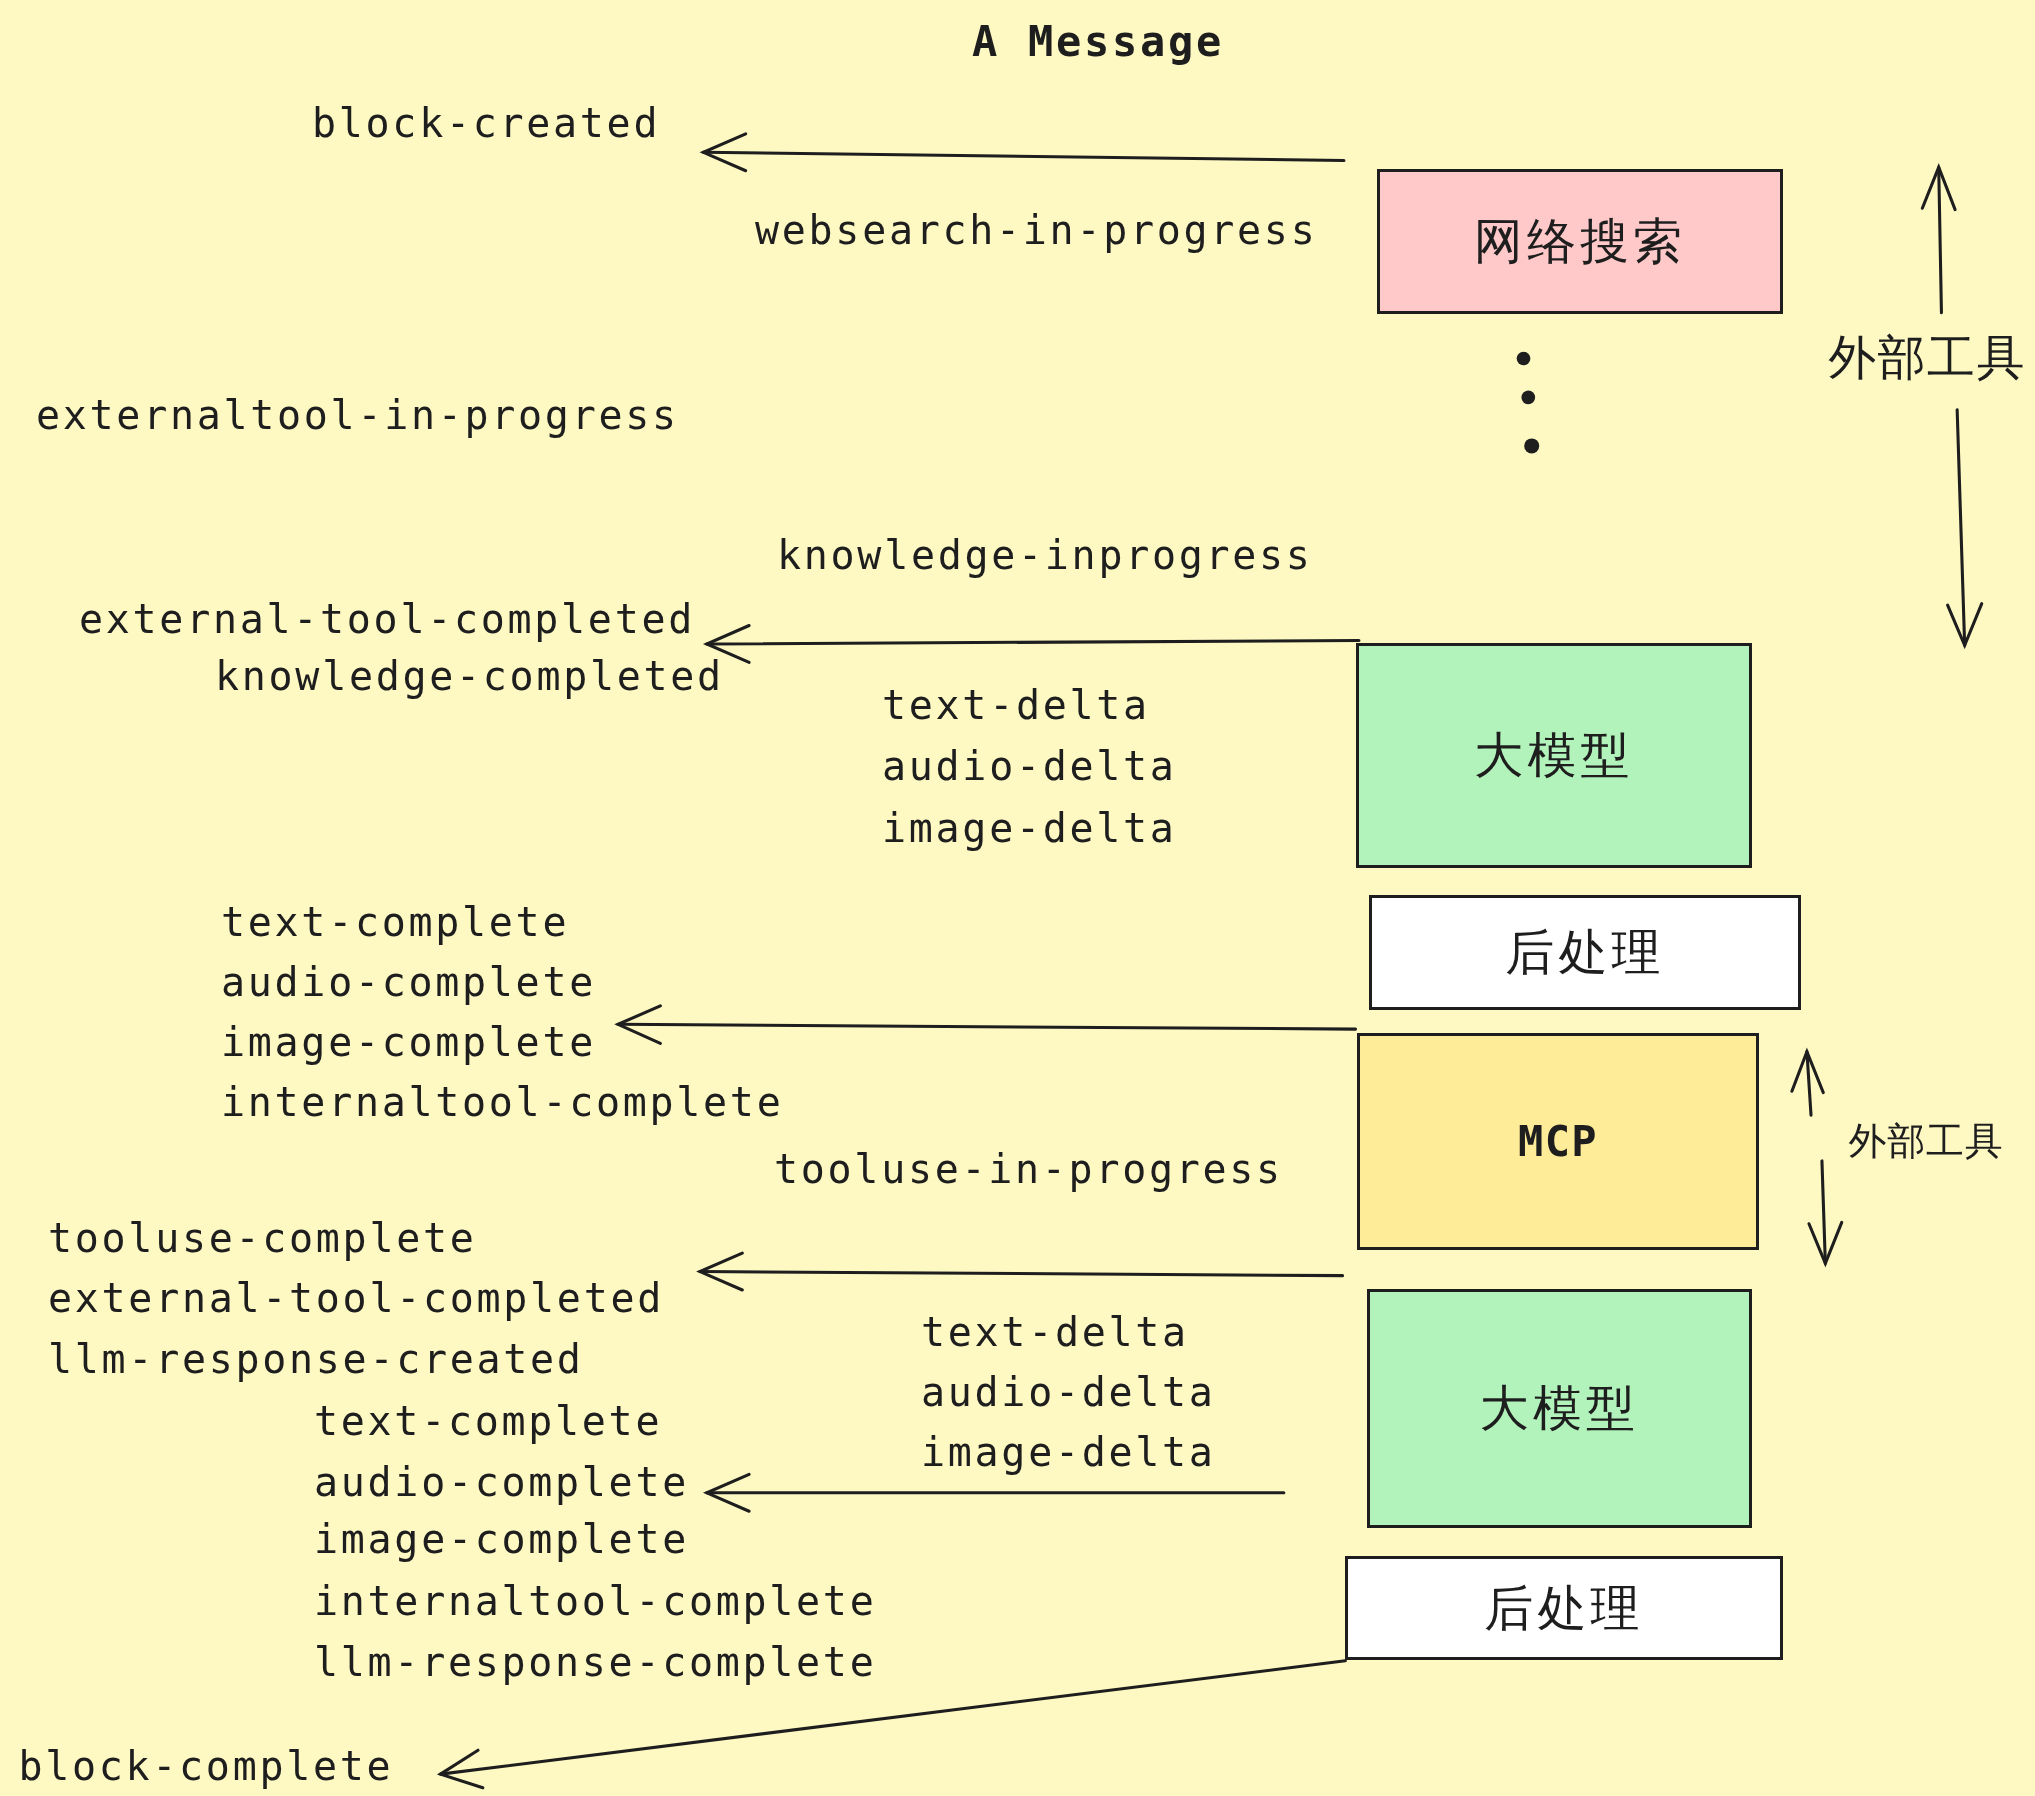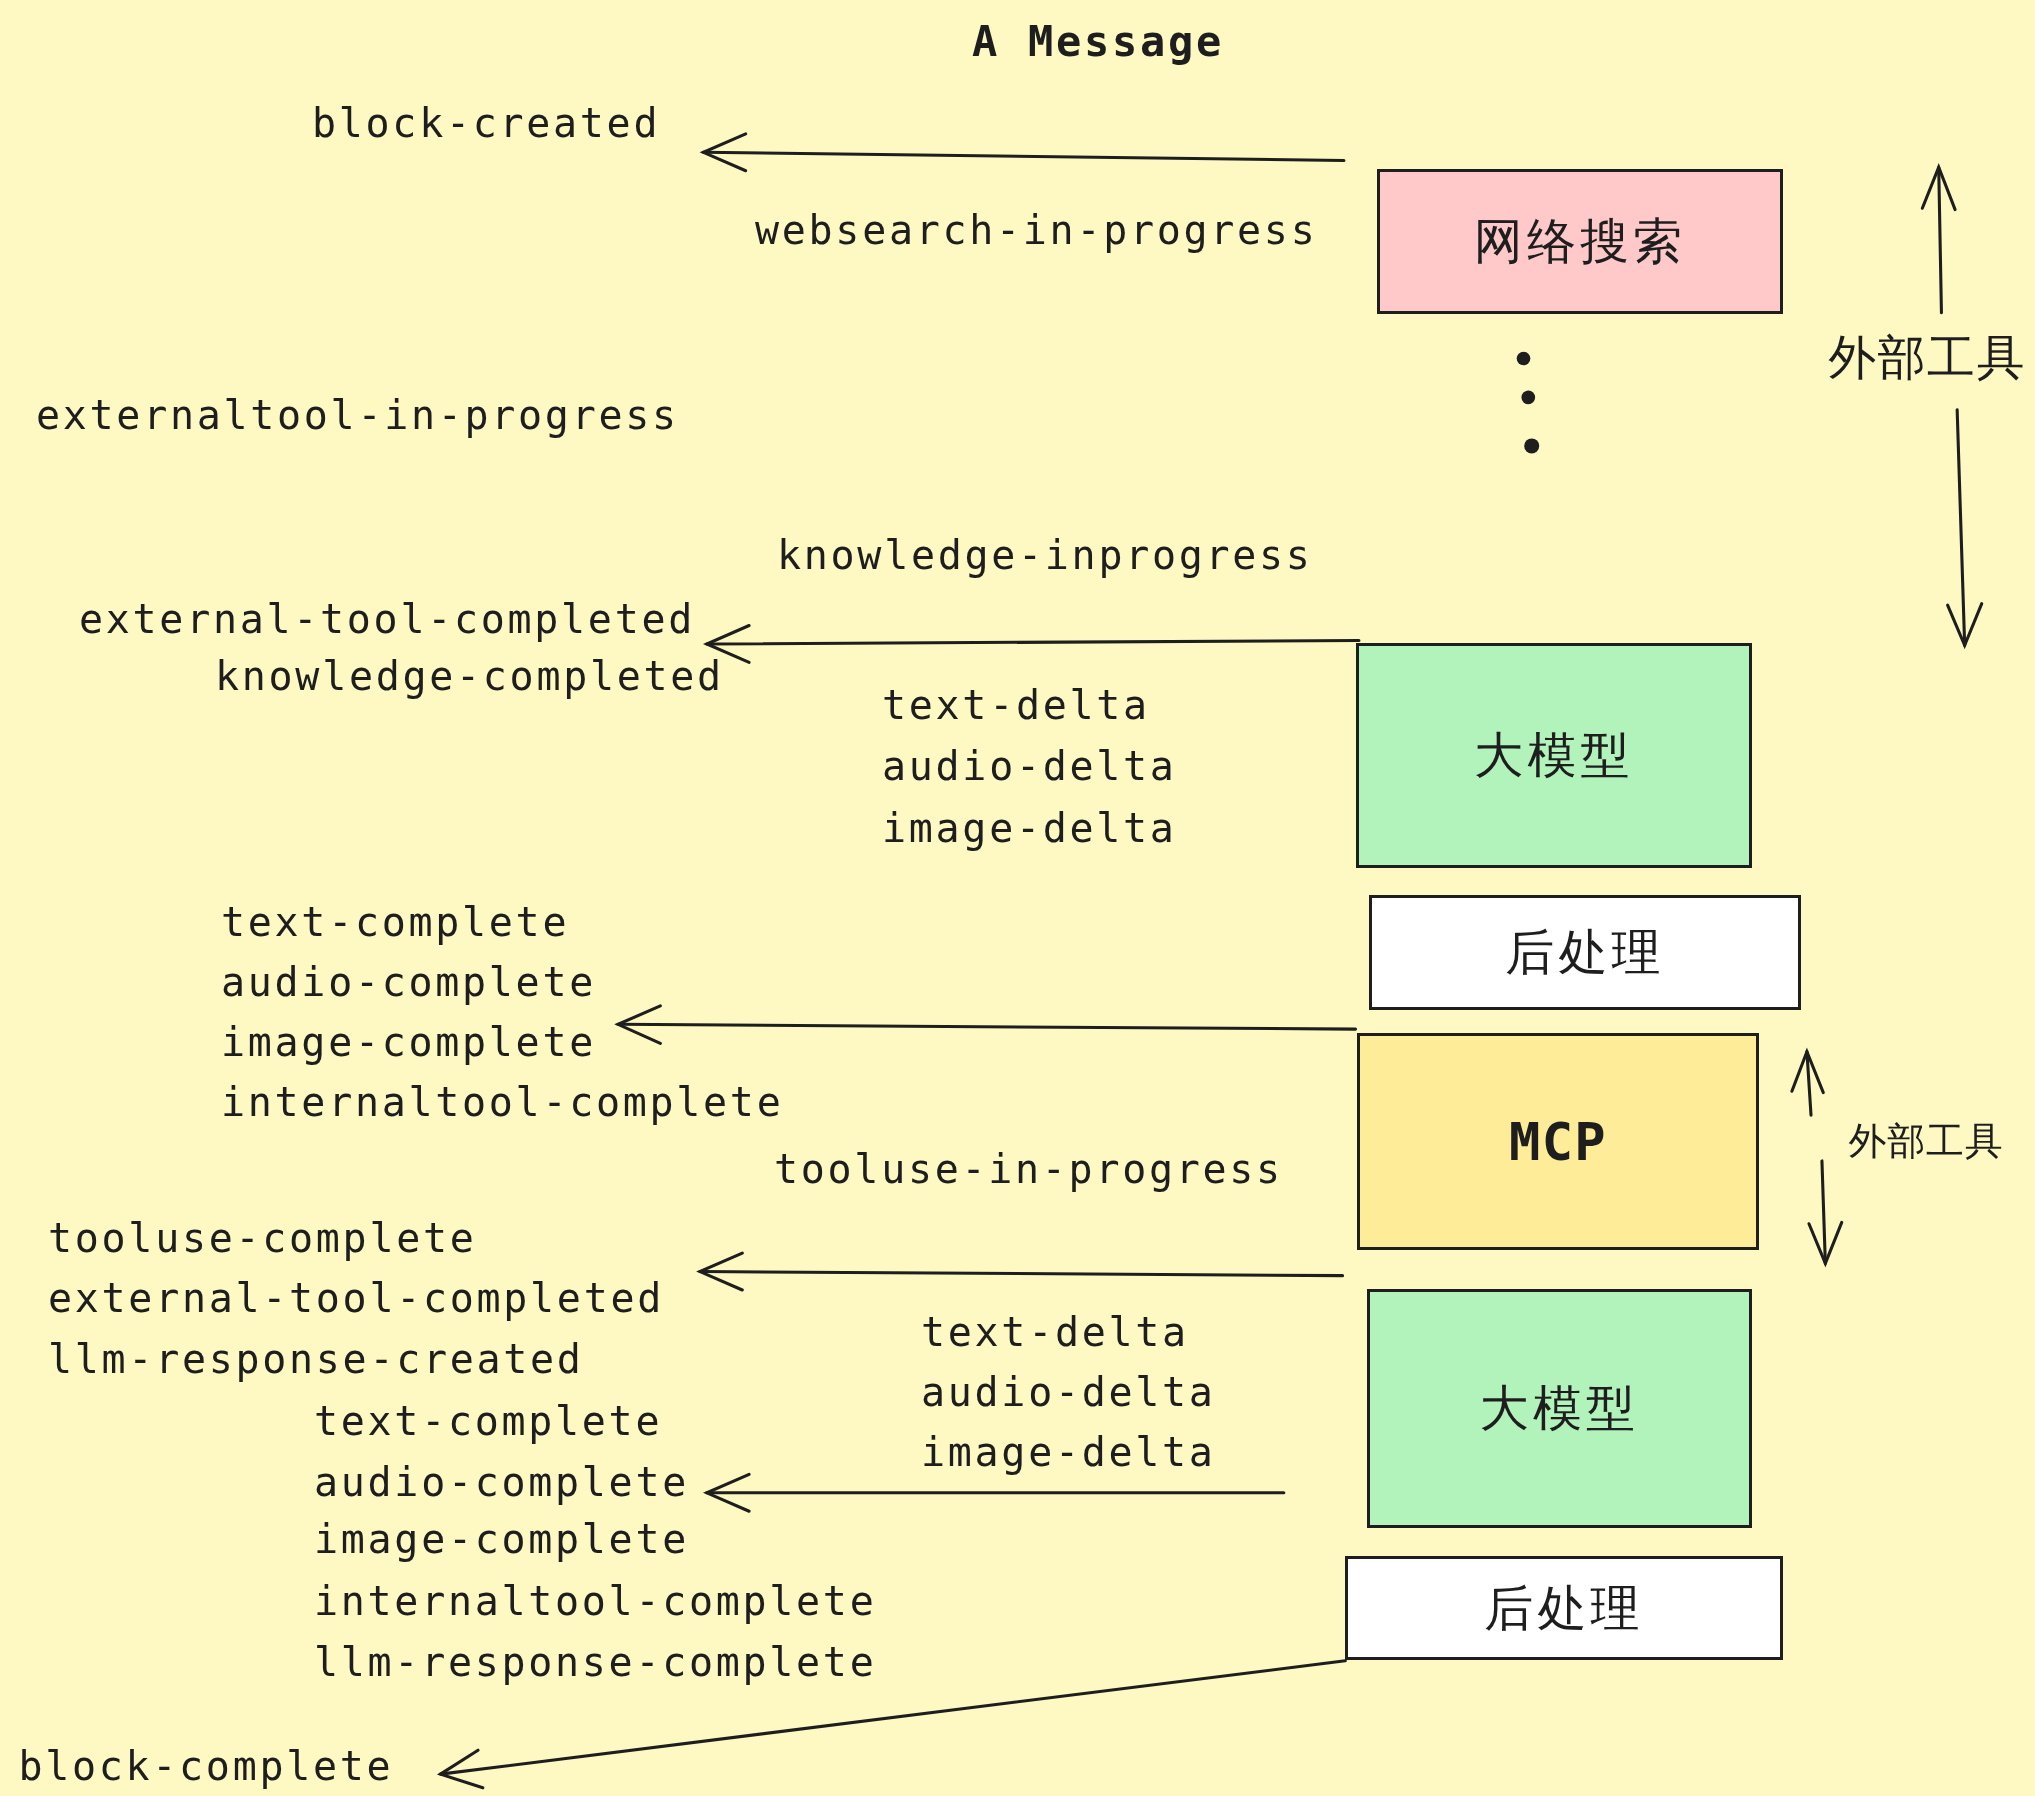--- a/index.html
+++ b/index.html
@@ -19,21 +19,21 @@
   .box{
     position:absolute;border:3.4px solid #1e1e1e;box-sizing:border-box;
     display:flex;align-items:center;justify-content:center;
   }
   .box .cjk{
     font-family:"DejaVu Sans","Liberation Sans",sans-serif;
     font-size:49px;letter-spacing:4.1px;line-height:1;
   }
   .box .mono{
     font-family:"DejaVu Sans Mono","Liberation Mono",monospace;
-    font-size:52px;letter-spacing:1.4px;line-height:1;font-weight:bold;
+    font-size:42px;letter-spacing:1.4px;line-height:1;font-weight:bold;
   }
   .sidenote{
     position:absolute;white-space:nowrap;transform:translate(-50%,-50%);
     font-family:"DejaVu Sans","Liberation Sans",sans-serif;line-height:1;
   }
   .sidenote.big{font-size:48px;letter-spacing:1.4px;}
   .sidenote.small{font-size:38px;letter-spacing:0.7px;}
   svg.layer{position:absolute;left:0;top:0;pointer-events:none;}
   svg .stroke{stroke:#1e1e1e;stroke-width:4.5;fill:none;stroke-linecap:round;}
   svg .fillink{fill:#1e1e1e;}

